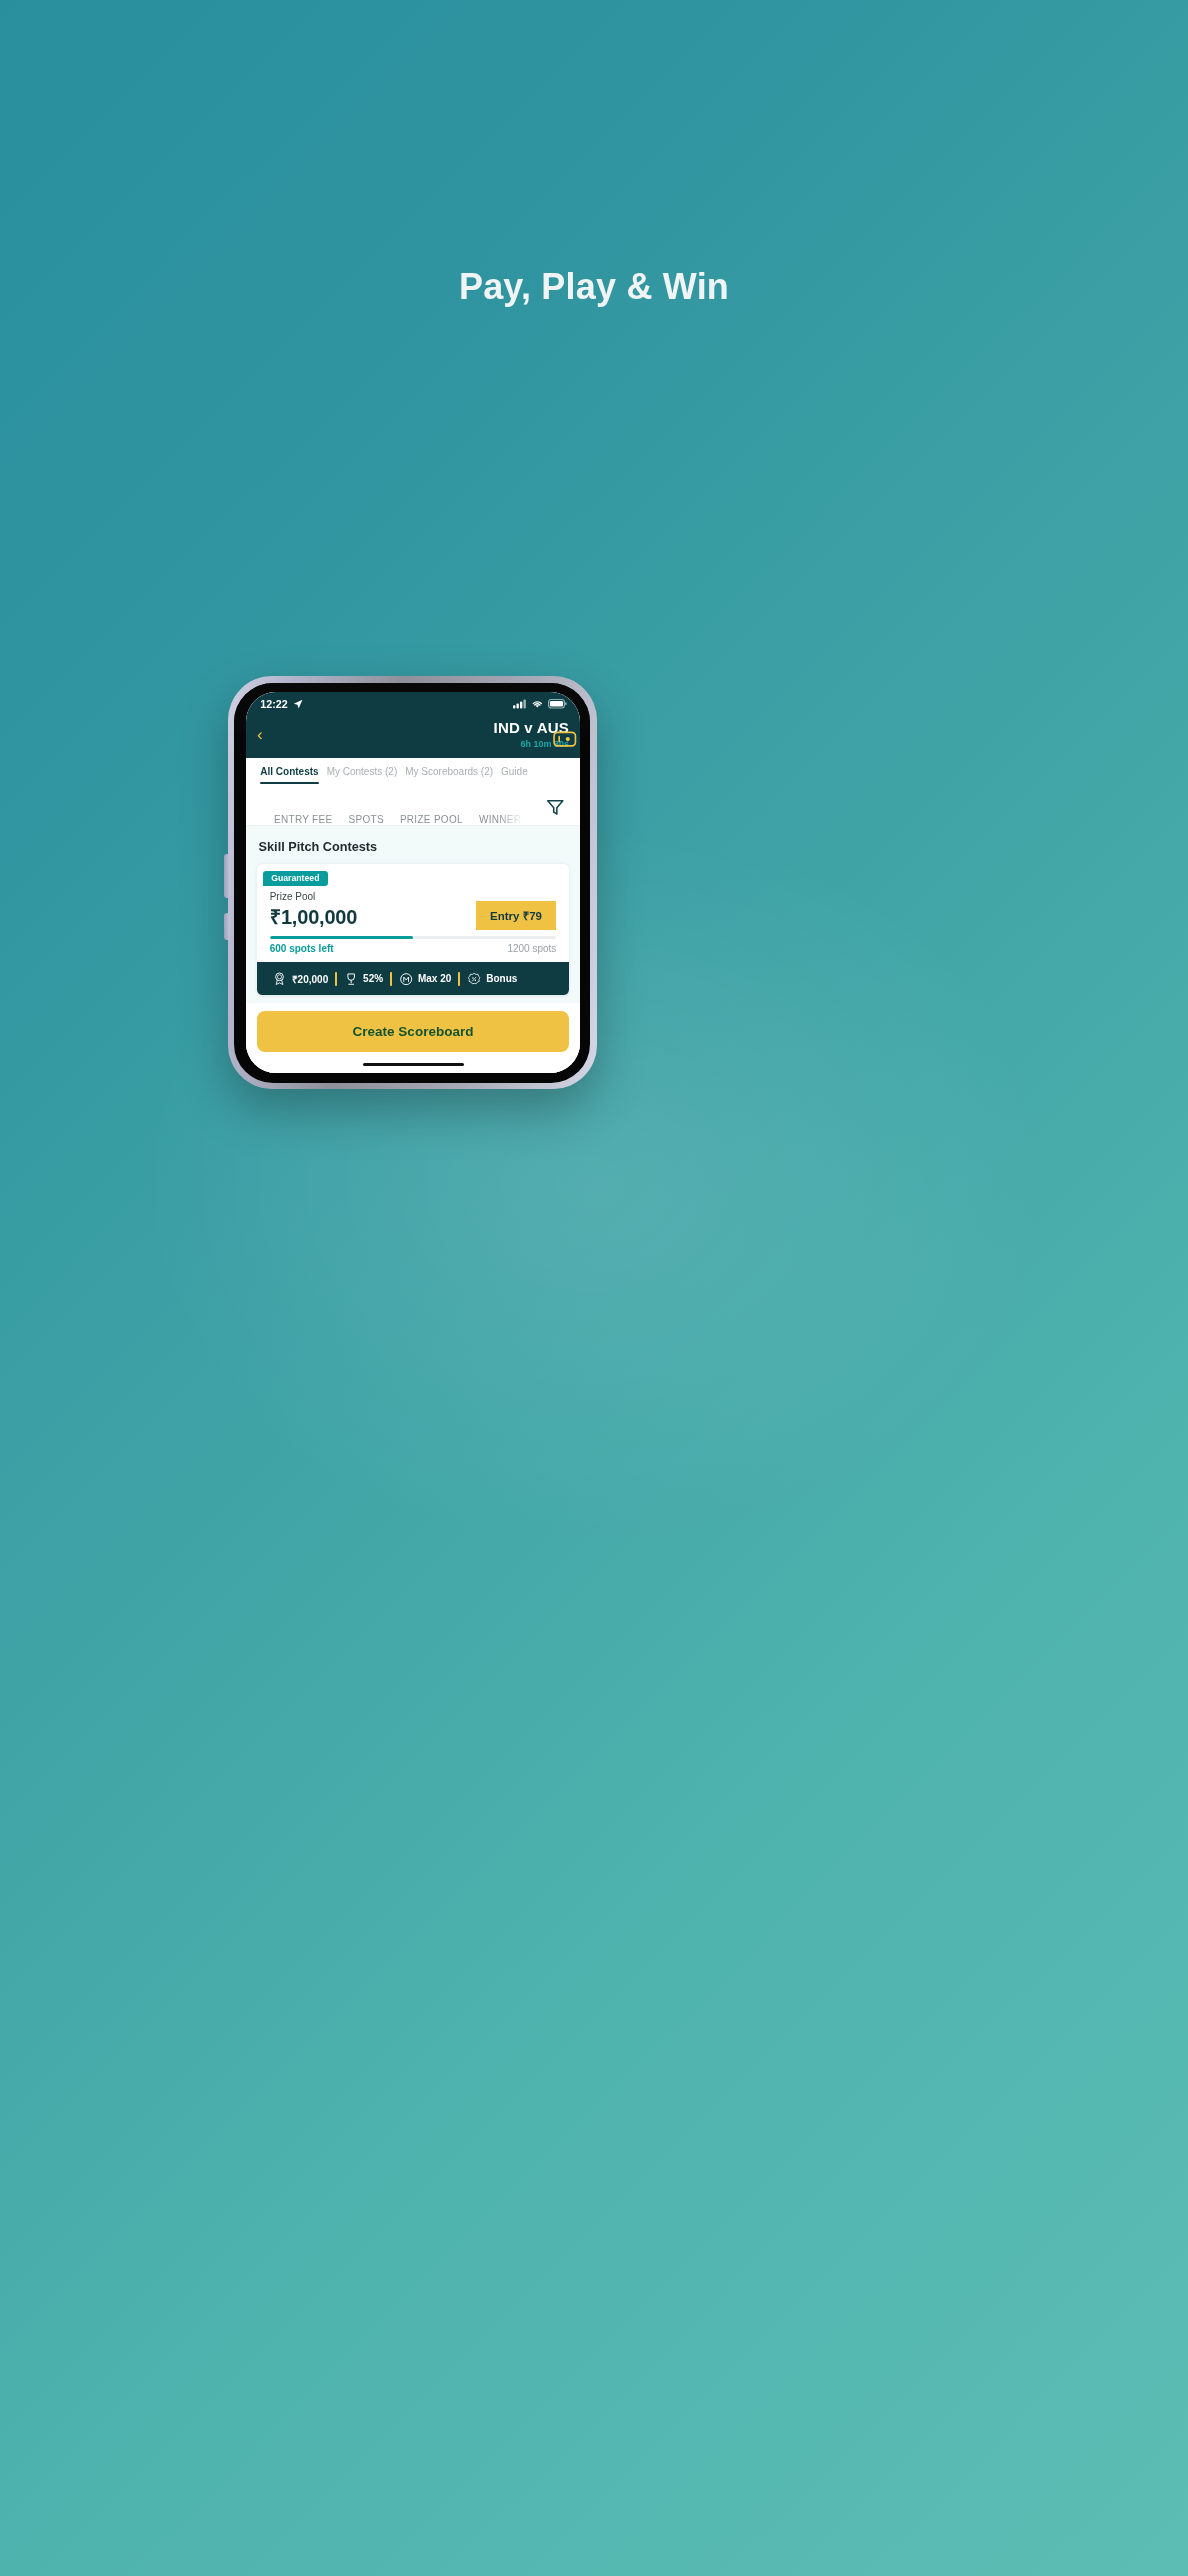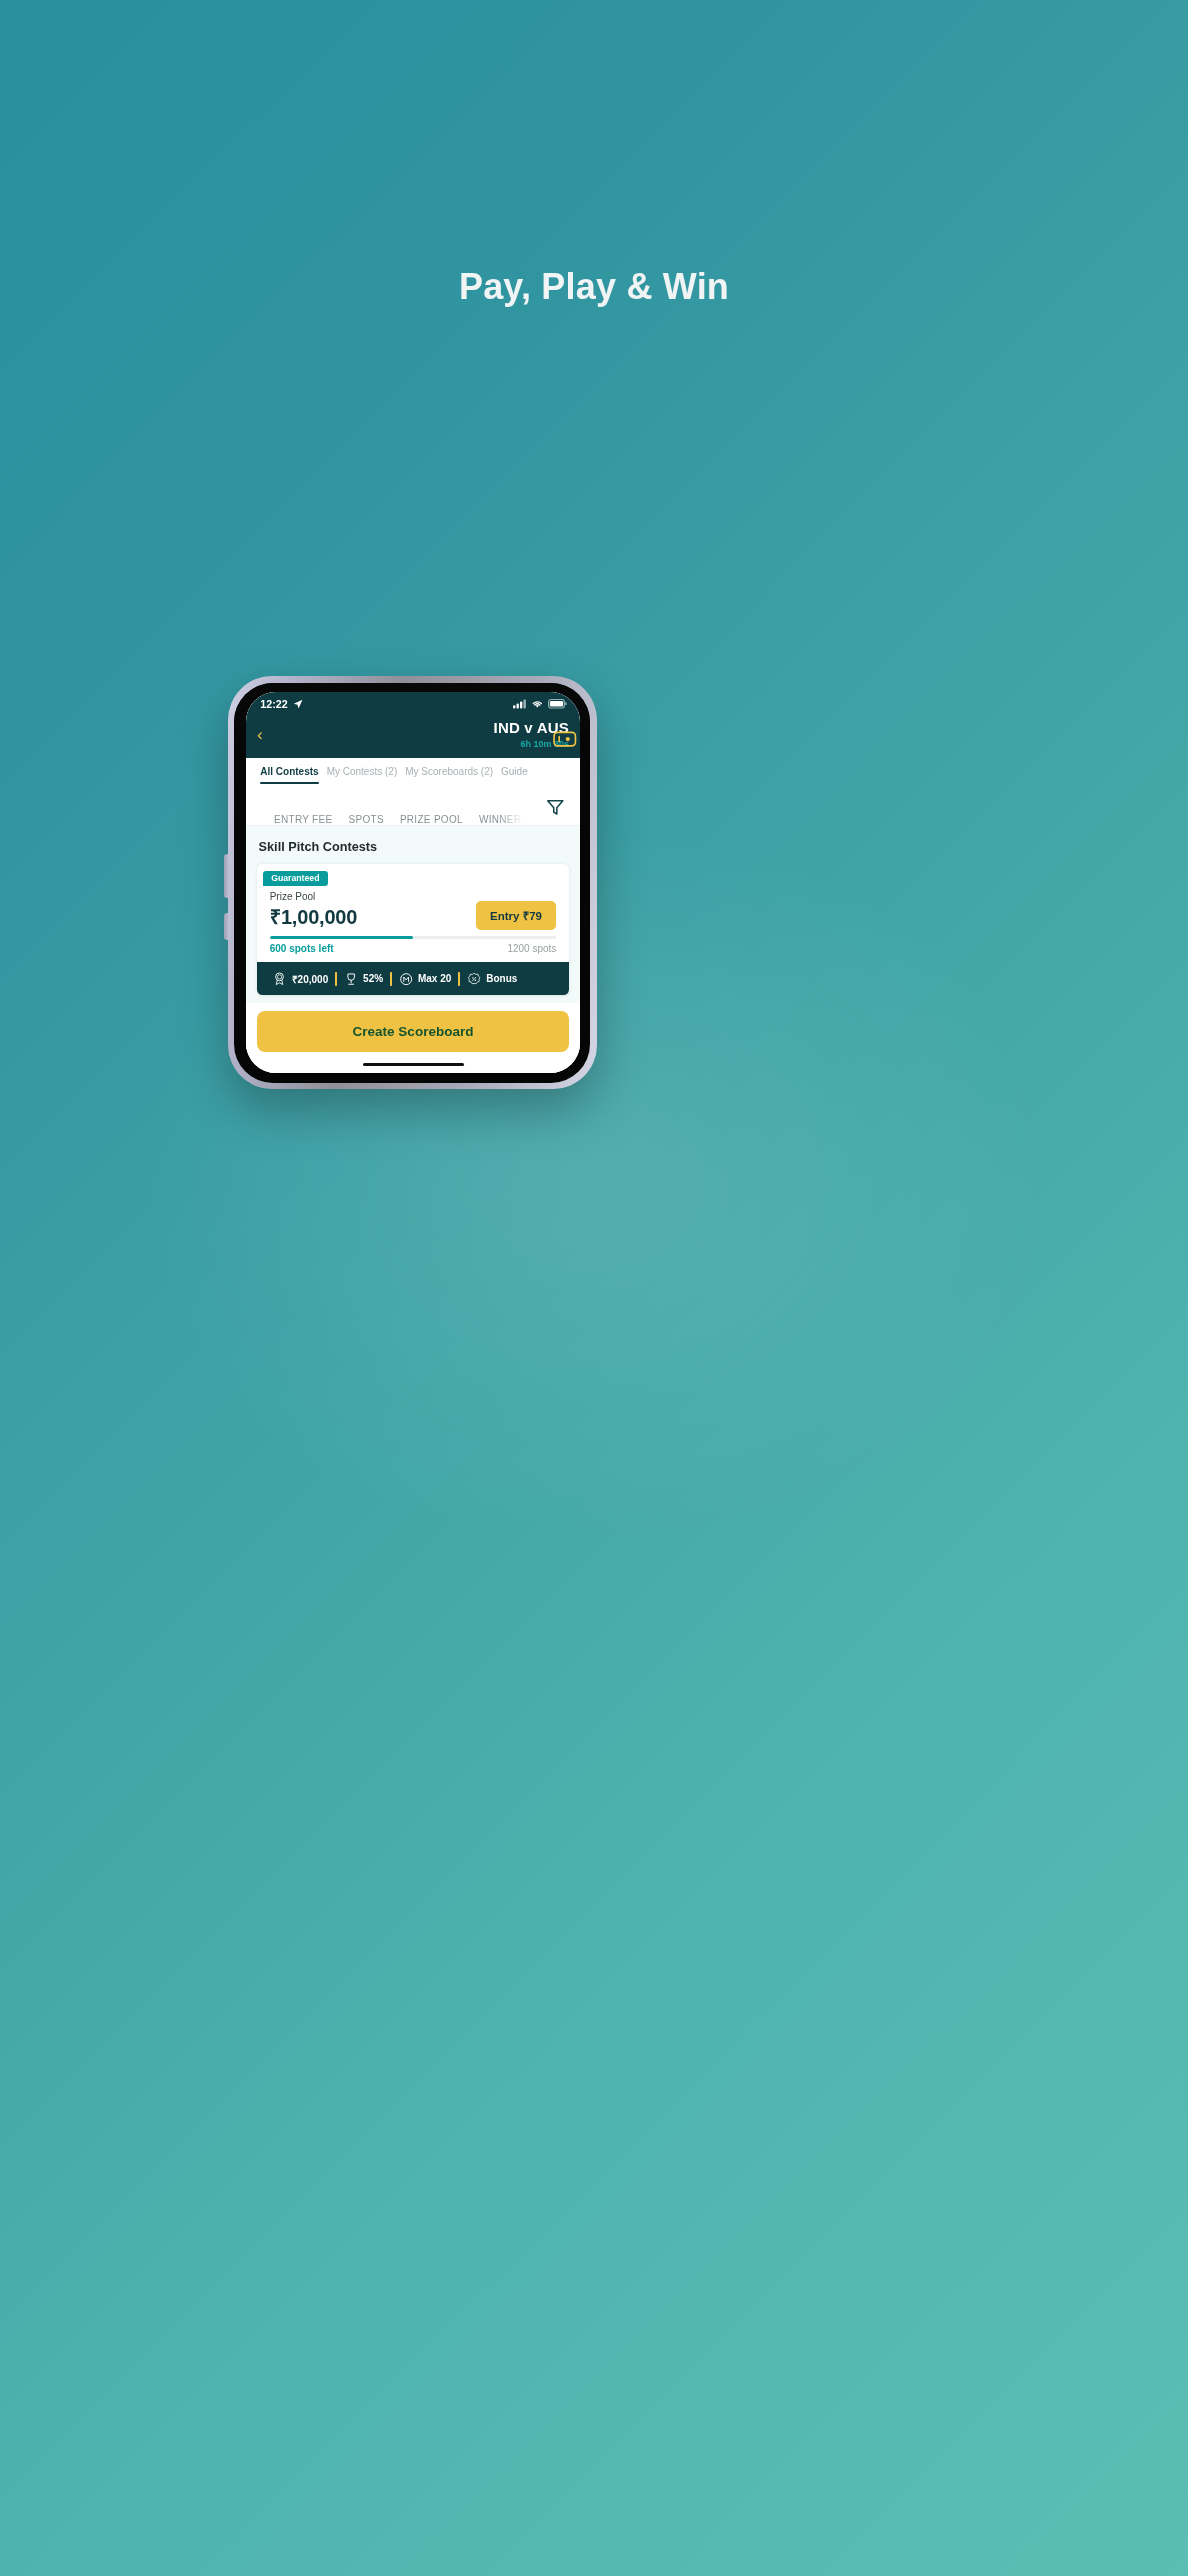--- a/index.html
+++ b/index.html
@@ -156,21 +156,21 @@
     border-radius:3.2px 3.2px 3.2px 0;
   }
   .badge-hold{ padding:6.3px 0 0 6.3px; }
   .card-top{ padding:3.2px 12.7px 0 12.7px; display:flex; align-items:flex-start; }
   .pp-label{ font-size:10px; color:#3b4447; margin-top:1.6px; }
   .pp-amount{ font-size:20px; font-weight:700; color:#11393f; margin-top:0.8px; letter-spacing:-0.2px; }
   .entry-btn{
     margin-left:auto; margin-top:11px;
     background:#f0c243; color:#11393f;
     font-size:11.5px; font-weight:700;
-    padding:7.1px 14.3px; border-radius:5px;
+    padding:7.1px 14.3px; border-radius:0;
     border:none; cursor:pointer; white-space:nowrap;
   }
   .progress-wrap{ padding:6.3px 12.7px 0 12.7px; }
   .pbar{ height:3.2px; background:#ecefef; border-radius:2.4px; overflow:hidden; }
   .pfill{ height:100%; background:#089c9c; border-radius:2.4px; }
   .spots-row{ display:flex; justify-content:space-between; padding:4px 12.7px 8px 12.7px; }
   .spots-left{ font-size:10px; color:#089c9c; font-weight:600; }
   .spots-total{ font-size:10px; color:#9aa1a3; }
 
   .card-footer{

